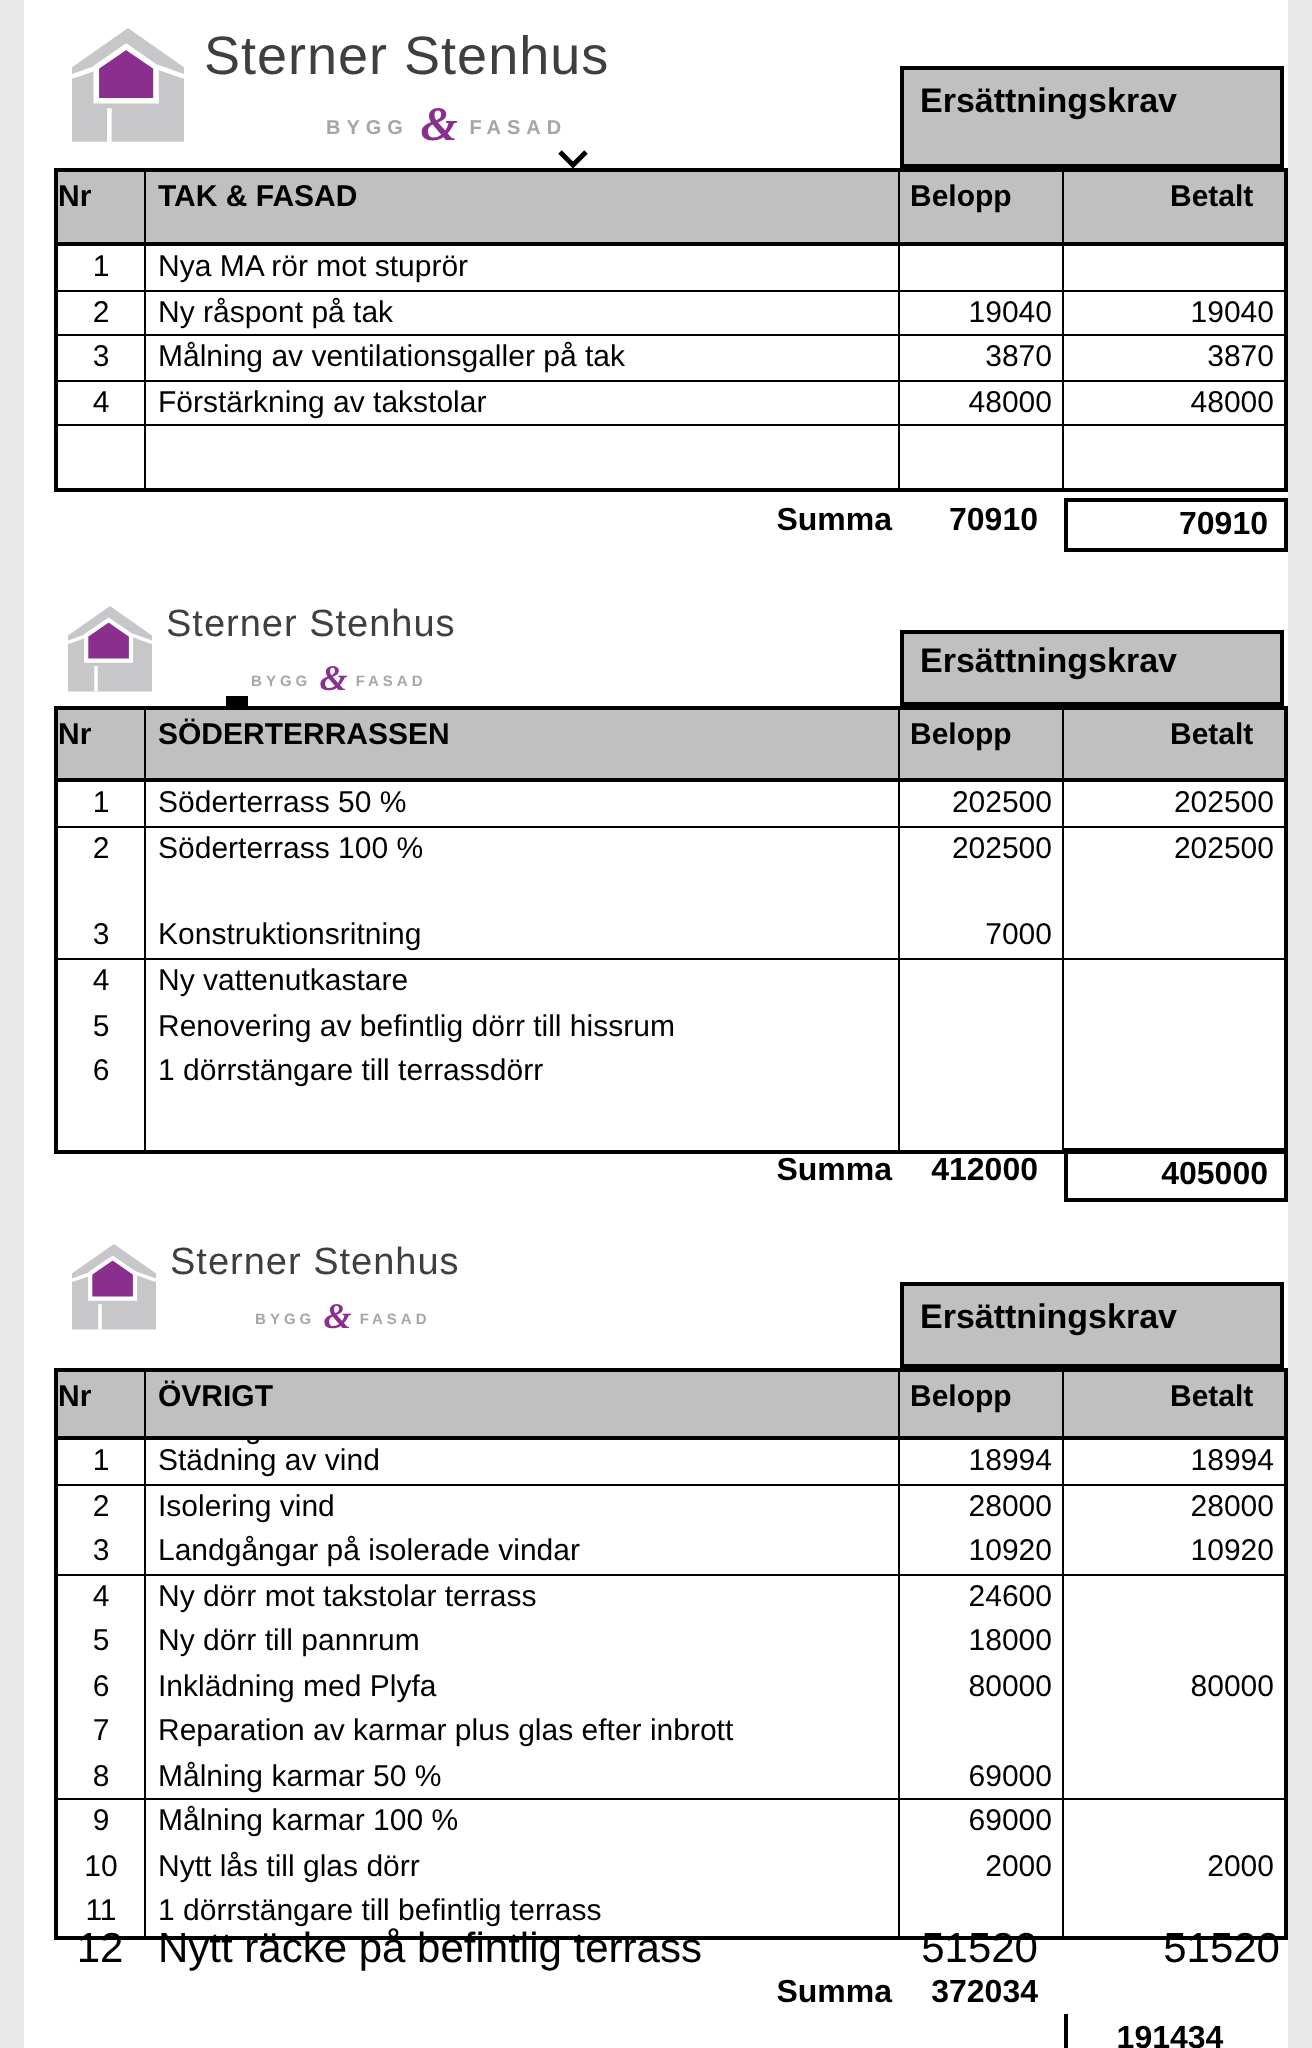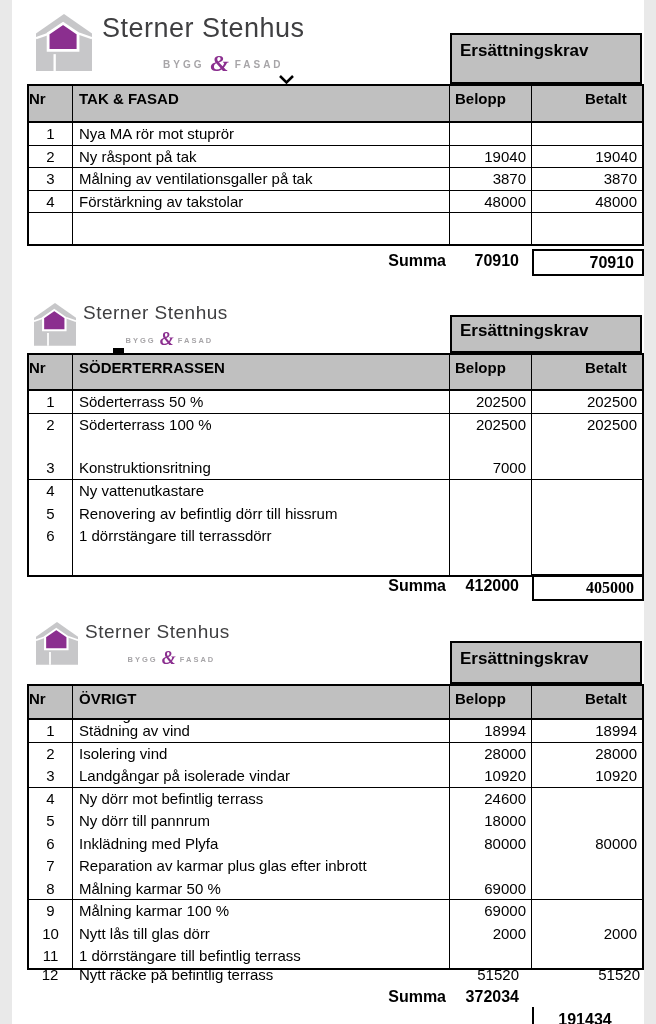--- a/index.html
+++ b/index.html
@@ -60,21 +60,21 @@
     font-weight:bold; font-size:16px; }
   .summa-belopp { position:absolute; left:438px; width:82px; text-align:right; padding-right:13px;
     font-weight:bold; font-size:16px; }
   .summa-box { position:absolute; left:520px; width:112px; height:27px; border:2px solid #000;
     font-weight:bold; font-size:16px; text-align:right; padding:3px 8px 0 0; }
   .summa-box.open-top { border:0; border-left:2.5px solid #000; border-bottom:3px solid #000; height:28px; }
   
   .outside-row {
     position:absolute; left:15px; width:617px; height:21px;
     display:grid; grid-template-columns:46px 377px 82px 112px;
-    font-size:15px; line-height:21px;
+    font-size:21px; line-height:21px;
   }
   .outside-row .o-nr { text-align:center; }
   .outside-row .o-desc { padding-left:6px; }
   .outside-row .o-belopp { text-align:right; padding-right:13px; }
   .outside-row .o-betalt { text-align:right; padding-right:4px; }
   .subtitle { position:absolute; left:68px; top:666px; font-size:15px;margin-top:40px; }
   
   .frag-caron { position:absolute; left:267px; top:75px; }
   .frag-bar { position:absolute; left:101px; top:348px; width:11px; height:5px; background:#000; }
 </style>
@@ -218,21 +218,21 @@
           <div class="c-nr"></div>
           <div class="c-desc"></div>
           <div class="c-belopp c-num"></div>
           <div class="c-num"></div>
         </div>
       </div>
   </div>
 
   <div class="summa-label" style="top:577px;">Summa</div>
   <div class="summa-belopp" style="top:577px;">412000</div>
-  <div class="summa-box" style="top:574px;font-family:Liberation Serif, serif;">405000</div>
+  <div class="summa-box" style="top:574px;">405000</div>
 
   <div class="logo s3">
     <svg class="logo-house" width="42" height="44" viewBox="0 0 60 62">
       <polygon points="30,1 60,22 60,62 0,62 0,22" fill="#c7c7c9"></polygon>
       <g stroke="#ffffff" stroke-width="2.5" fill="none">
         <path d="M0,27 L14,22"></path>
           <path d="M46,22 L60,27"></path>
           <path d="M20,62 L20,44"></path>
       </g>
       <polygon points="29,11 45,22 45,40 13,40 13,22" fill="#8b2f8f" stroke="#ffffff" stroke-width="3"></polygon>
@@ -268,21 +268,21 @@
           <div class="c-num">28000</div>
         </div>
         <div class="t-row divider">
           <div class="c-nr">3</div>
           <div class="c-desc">Landgångar på isolerade vindar</div>
           <div class="c-belopp c-num">10920</div>
           <div class="c-num">10920</div>
         </div>
         <div class="t-row">
           <div class="c-nr">4</div>
-          <div class="c-desc">Ny dörr mot befintlig terrass</div>
+          <div class="c-desc">Ny dörr mot takstolar terrass</div>
           <div class="c-belopp c-num">24600</div>
           <div class="c-num"></div>
         </div>
         <div class="t-row">
           <div class="c-nr">5</div>
           <div class="c-desc">Ny dörr till pannrum</div>
           <div class="c-belopp c-num">18000</div>
           <div class="c-num"></div>
         </div>
         <div class="t-row">

